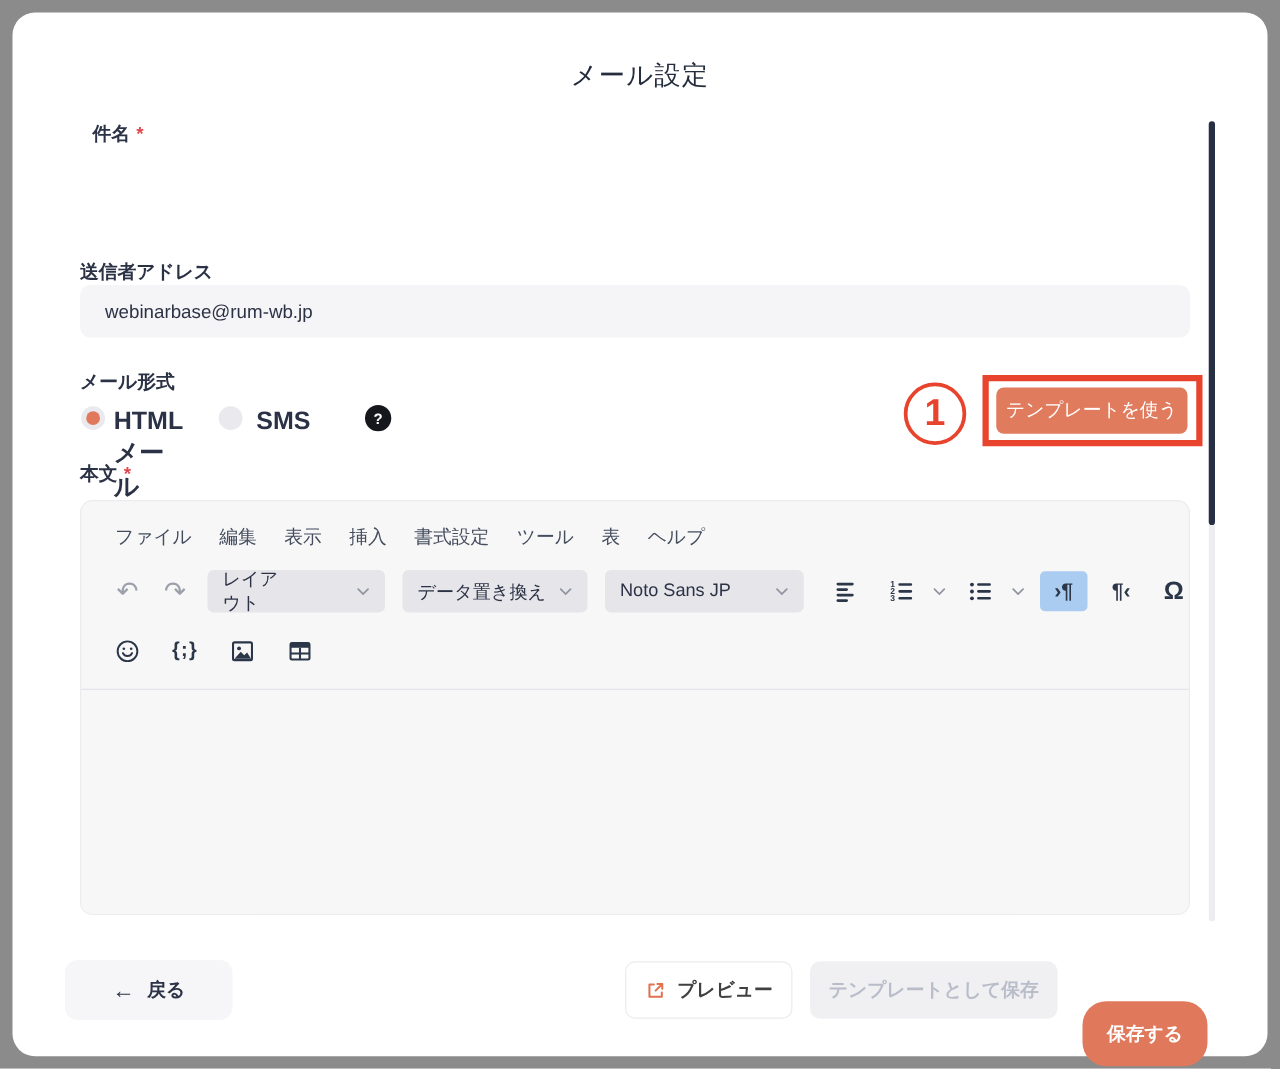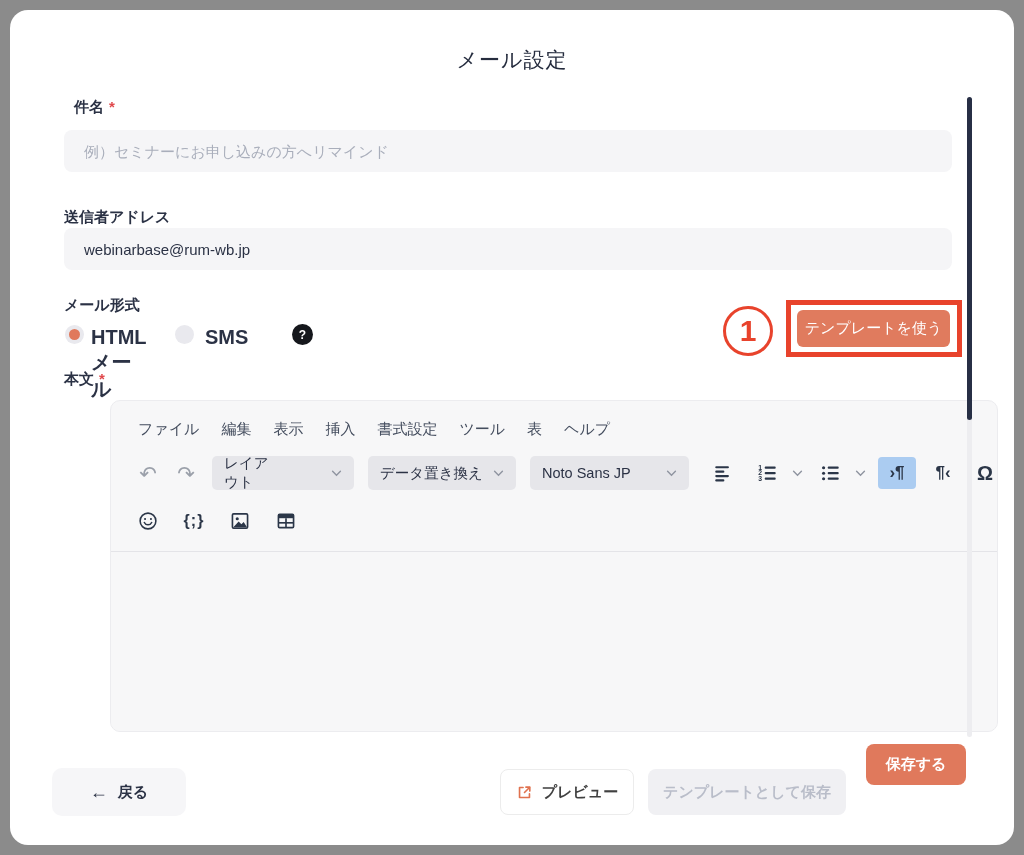--- a/index.html
+++ b/index.html
@@ -39,21 +39,21 @@
   .anno-rect { position:absolute; left:776px; top:290px; width:176px; height:57px;
                border:5px solid #e8432c; }
   .template-btn { position:absolute; left:787px; top:300px; width:153px; height:37px;
                   background:#e07b5e; border:none; border-radius:6px; color:#ffffff;
                   font-size:15px; font-weight:normal; cursor:pointer;
                   display:flex; align-items:center; justify-content:center;
                   font-family:"Liberation Sans","DejaVu Sans",sans-serif; }
 
   
   .editor { position:absolute; left:54px; top:390px; width:888px; height:332px;
-            background:#f7f7f8; border:1px solid #ececef; border-radius:10px; overflow:hidden;margin-left:46px; }
+            background:#f7f7f8; border:1px solid #ececef; border-radius:10px; overflow:hidden; }
   .menu-bar { position:absolute; left:16px; top:14px; display:flex; gap:0; }
   .menu-item { padding:5px 11px; font-size:15px; color:#444d5e; cursor:pointer; border-radius:4px; }
   .tbar { position:absolute; left:22px; display:flex; align-items:center; }
   .tbar1 { top:52px; height:40px; gap:8px; }
   .tbar2 { top:100px; height:40px; gap:16px; }
   .tbtn { display:flex; align-items:center; justify-content:center; min-width:30px; height:32px;
           border-radius:4px; cursor:pointer; color:#2b3648; }
   .tbtn.sel { background:#abccf1; }
   .arrow-glyph { font-size:21px; color:#9ba0aa; line-height:1; }
   .dropdown { height:34px; background:#e6e6ea; border-radius:5px; display:flex; align-items:center;
@@ -76,36 +76,35 @@
   
   .btn { position:absolute; border:none; border-radius:8px; font-size:15px; font-weight:bold;
          display:flex; align-items:center; justify-content:center; cursor:pointer;
          font-family:"Liberation Sans","DejaVu Sans",sans-serif; }
   .btn-back { left:42px; top:758px; width:134px; height:48px; background:#f6f6f8;
               color:#2b3245; border-radius:10px; gap:10px; }
   .btn-preview { left:490px; top:759px; width:134px; height:46px; background:#ffffff;
                  border:1px solid #ececec; color:#404040; gap:9px; }
   .btn-save-template { left:638px; top:759px; width:198px; height:46px; background:#f0f0f3;
                        color:#b9bdc9; }
-  .btn-save { left:856px; top:734px; width:100px; height:41px; background:#e0795c; color:#ffffff; }
+  .btn-save { left:856px; top:791px; width:100px; height:52px; background:#e0795c; color:#ffffff;border-radius:19px; }
 
   svg { display:block; }
 </style>
 </head>
 <body>
 
 <div class="screen">
   <div class="modal">
 
     <div class="modal-title">メール設定</div>
 
     <div class="field-label" style="left:64px; top:88px;">
       <span>件名</span><span class="req">*</span>
     </div>
-    <input class="text-input" style="top: 120px;" type="text" placeholder="例）セミナーにお申し込みの方へリマインド">
 
     <div class="field-label" style="left:54px; top:198px;">
       <span>送信者アドレス</span>
     </div>
     <input class="text-input" style="top: 218px;" type="text" value="webinarbase@rum-wb.jp">
 
     <div class="field-label" style="left:54px; top:286px;">
       <span>メール形式</span>
     </div>
     <div class="radio-row">

